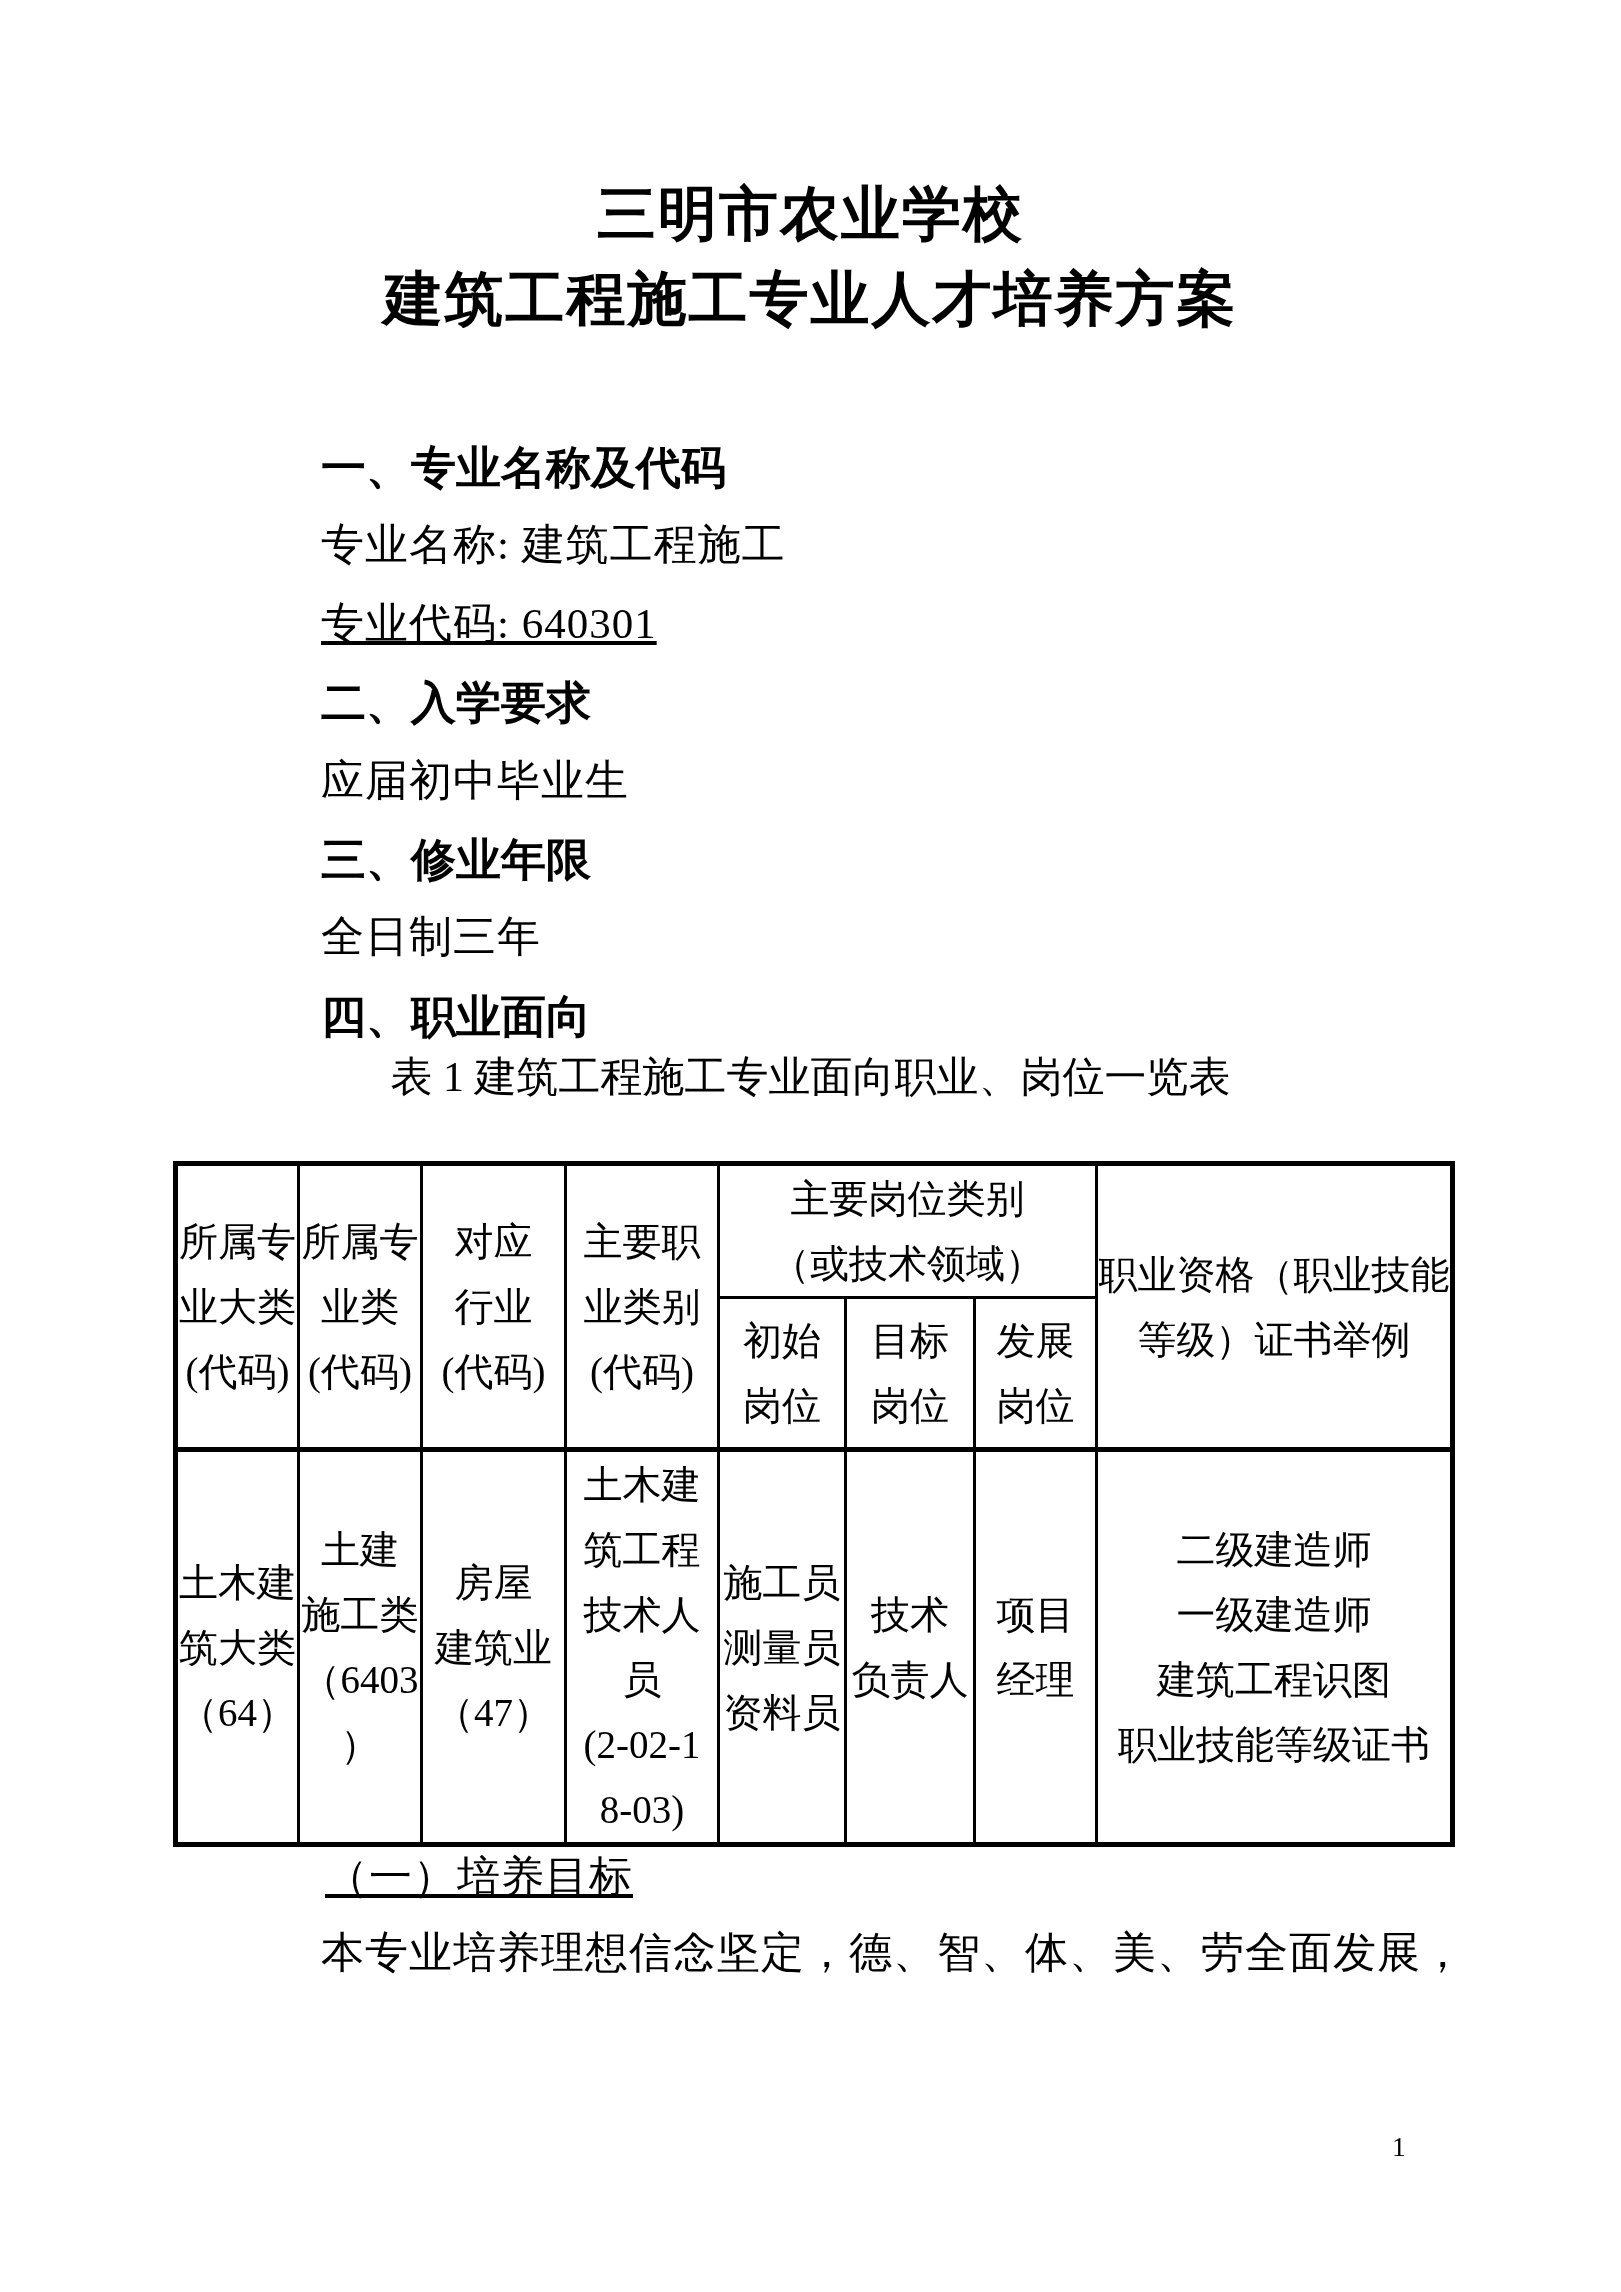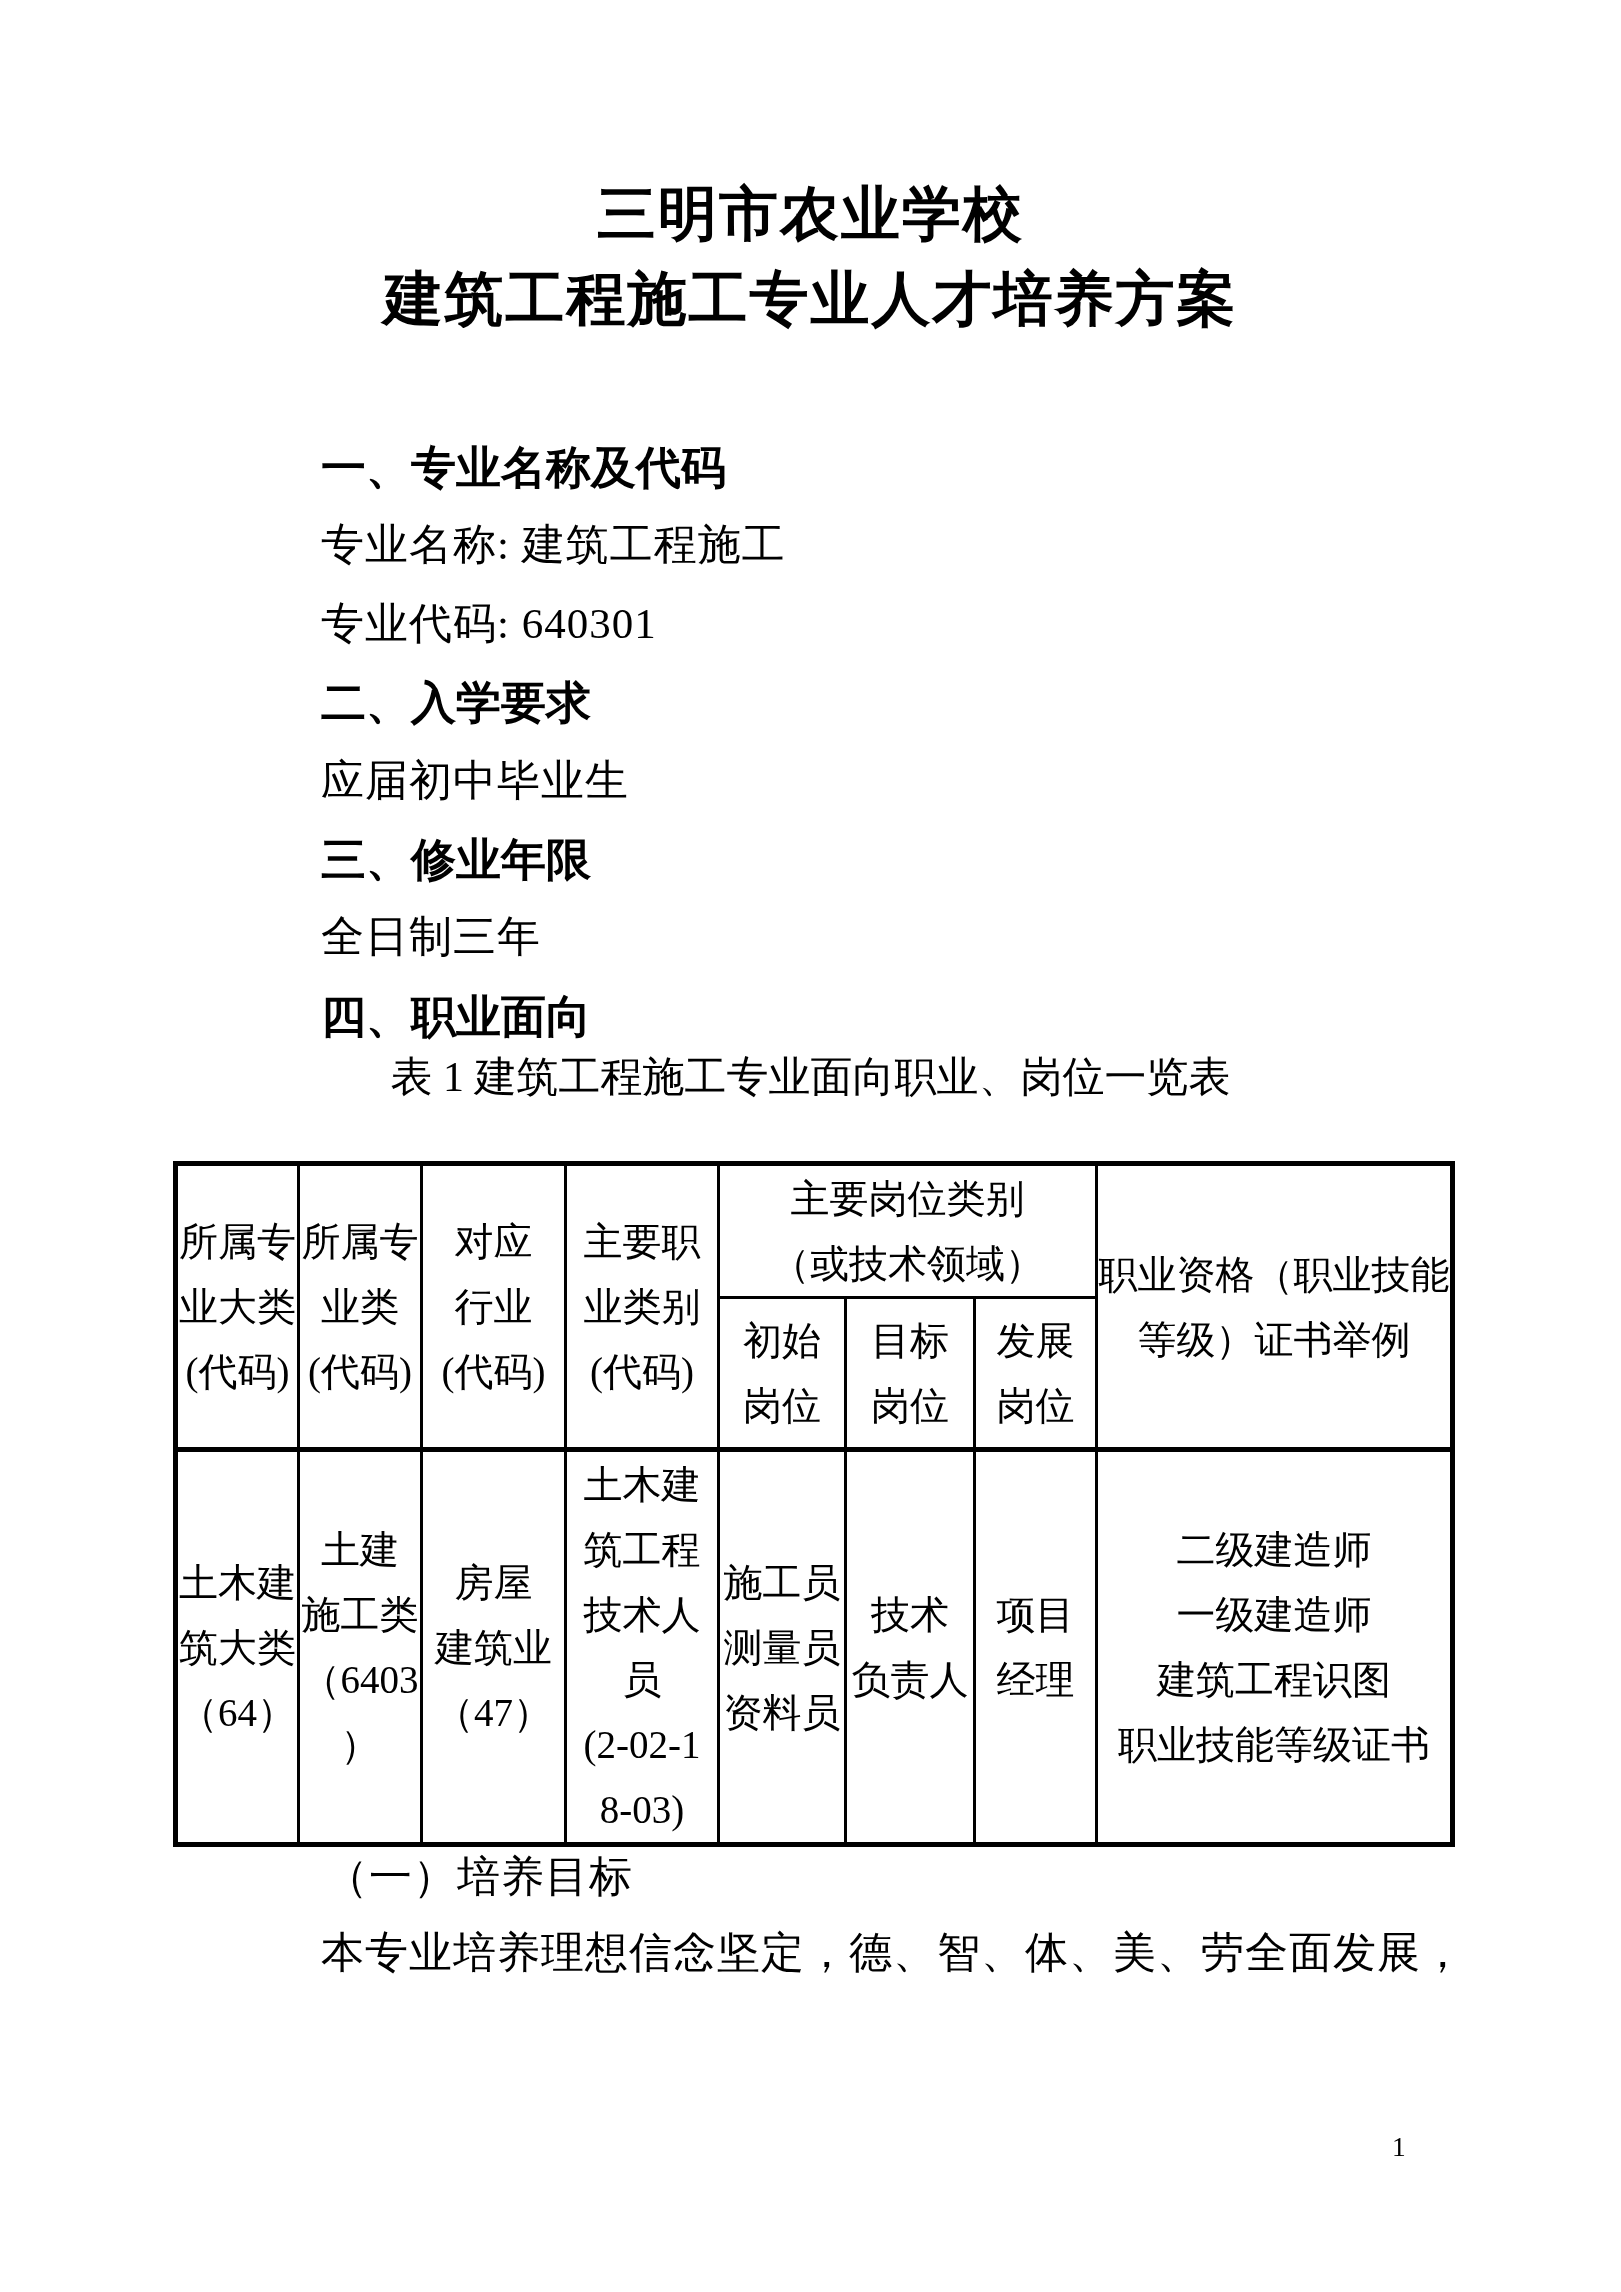--- a/index.html
+++ b/index.html
@@ -81,21 +81,21 @@
 </head>
 <body>
 
 <div class="page">
 
   <div class="abs doc-title" style="top:182px;">三明市农业学校</div>
   <div class="abs doc-title" style="top:267px;">建筑工程施工专业人才培养方案</div>
 
   <div class="abs bodyline" style="top:522px;">专业名称: 建筑工程施工</div>
   <div class="abs heading" style="top:444px;">一、专业名称及代码</div>
-  <div class="abs bodyline" style="top:601px;">专业代码: 640301</div>
+  <div class="abs bodyline" style="top:601px;text-decoration:underline;">专业代码: 640301</div>
 
   <div class="abs heading" style="top:679px;">二、入学要求</div>
   <div class="abs bodyline" style="top:758px;">应届初中毕业生</div>
 
   <div class="abs heading" style="top:836px;">三、修业年限</div>
   <div class="abs bodyline" style="top:914px;">全日制三年</div>
 
   <div class="abs heading" style="top:993px;">四、职业面向</div>
   <div class="abs caption" style="top:1055px;">表 1 建筑工程施工专业面向职业、岗位一览表</div>
 
@@ -162,19 +162,19 @@
       <td>项目
 经理</td>
       <td class="cert-body">二级建造师
 一级建造师
 建筑工程识图
 职业技能等级证书</td>
     </tr>
   </tbody>
     </table>
 
-  <div class="abs bodyline" style="top:1854px; left:325px;">（一）培养目标</div>
+  <div class="abs bodyline" style="top:1854px; left:325px;text-decoration:underline;">（一）培养目标</div>
   <div class="abs bodyline" style="top:1930px;">本专业培养理想信念坚定，德、智、体、美、劳全面发展，</div>
 
   <div class="abs pagenum" style="top:2133px; left:1392px;">1</div>
 
 </div>
 
 
 </body></html>

